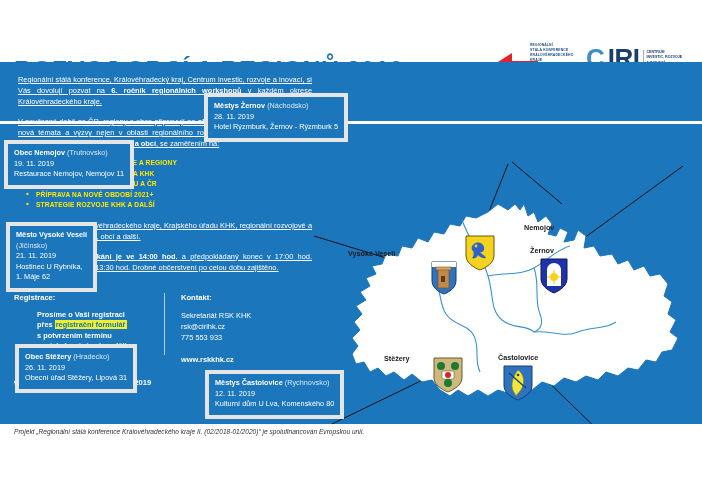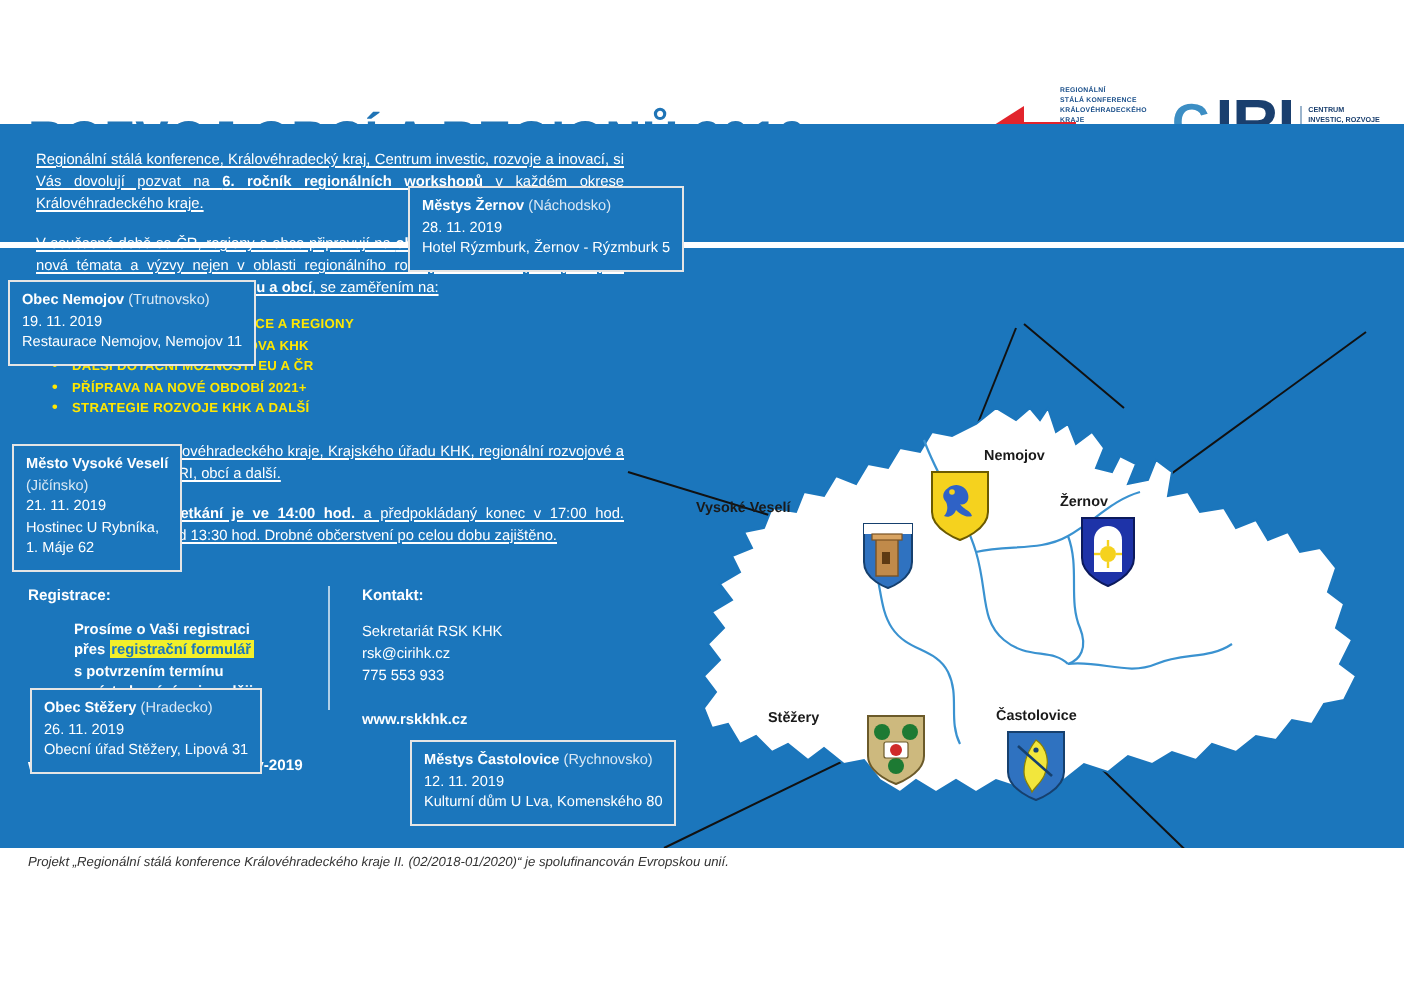--- a/index.html
+++ b/index.html
@@ -25,21 +25,21 @@
     position:absolute;left:0;top:14px;width:0;height:0;
   }
   .rsk-arrow .shaft{position:absolute;left:18px;top:8px;width:30px;height:13px;background:#e2242c;}
   .rsk-arrow .head{position:absolute;left:0px;top:0px;width:0;height:0;
       border-top:14px solid transparent;border-bottom:14px solid transparent;border-right:22px solid #e2242c;}
   .rsk-text{position:absolute;left:40px;top:4px;font-size:3.4px;line-height:1.5;color:#1a4f8a;font-weight:bold;letter-spacing:.15px;}
   .rsk-text span{display:block;}
   .ciri-logo{position:relative;width:112px;height:48px;padding-top:6px;}
   .ciri-main{display:flex;align-items:center;gap:3px;}
   .ciri-c{font-size:26px;font-weight:bold;color:#3c8ec4;line-height:1;}
-  .ciri-iri{font-size:32px;font-weight:bold;color:#1a3f6e;line-height:1;letter-spacing:-.5px;}
+  .ciri-iri{font-size:26px;font-weight:bold;color:#1a3f6e;line-height:1;letter-spacing:-.5px;}
   .ciri-sub{border-left:1px solid #9bb4cc;padding-left:3px;font-size:3.6px;line-height:1.55;color:#1a3f6e;font-weight:bold;}
   .ciri-sub span{display:block;}
   .ciri-foot{margin-top:3px;font-size:4.1px;line-height:1.5;color:#1a3f6e;font-weight:bold;}
   .ciri-foot span{display:block;}
 
   
   .blue{position:absolute;left:0;top:62px;width:702px;height:362px;background:#1b76bc;}
   .blue-sep{position:absolute;left:0;top:59px;width:702px;height:3px;background:#ffffff;}
 
   .left-col{position:absolute;left:14px;top:12px;width:298px;color:#ffffff;}
@@ -62,21 +62,21 @@
   .reg-line .hl{background:#f2ef2a;color:#1b76bc;font-weight:bold;padding:0 1px;}
   .kontakt-line{font-size:7.4px;line-height:11px;color:#fff;}
   .kontakt-line.bold{font-weight:bold;}
   .web-line{font-size:7.6px;font-weight:bold;color:#fff;margin-top:13px;}
 
   
   .map-area{position:absolute;left:312px;top:62px;width:390px;height:362px;}
   svg.mapsvg{position:absolute;left:0;top:0;}
 
   .infobox{
-    position:absolute;border:1px solid #e5e5e5;background:#1b76bc;
+    position:absolute;border:4px solid #e5e5e5;background:#1b76bc;
     padding:4px 6px 5px 6px;color:#ffffff;font-size:7.3px;line-height:10.5px;
     white-space:nowrap;
   }
   .infobox .nm{font-weight:bold;}
   .infobox .reg{color:#dbe9f5;}
   .ib{position:absolute;}
 
   .maplabel{position:absolute;color:#1a1a1a;font-size:7.2px;font-weight:bold;white-space:nowrap;}
   .crest{position:absolute;}
 
@@ -241,21 +241,21 @@
         <circle cx="16" cy="19" r="3" fill="#cf2a2a"></circle>
       </svg>
 
       <svg class="crest" style="left:190px;top:240px;" width="32" height="38">
         <path d="M2,2 H30 V22 C30,31 16,36 16,36 C16,36 2,31 2,22 Z" fill="#2f72c0" stroke="#16406e" stroke-width="1"></path>
         <path d="M16,6 c6,4 7,12 4,18 c-2,4 -5,6 -6,8 c-1,-3 -4,-5 -4,-10 c0,-7 3,-12 6,-16 z" fill="#f2e63c" stroke="#8a7f00" stroke-width=".6"></path>
         <circle cx="16" cy="11" r="1.3" fill="#16406e"></circle>
         <line x1="7" y1="9" x2="24" y2="24" stroke="#16406e" stroke-width="1.3"></line>
       </svg>
 
-      <div class="maplabel" style="left:132px;top:99px;padding-left:48px;">Nemojov</div>
+      <div class="maplabel" style="left:164px;top:99px;padding-left:48px;">Nemojov</div>
       <div class="maplabel" style="left:218px;top:122px;">Žernov</div>
       <div class="maplabel" style="left:36px;top:125px;">Vysoké Veselí</div>
       <div class="maplabel" style="left:72px;top:230px;text-align:center;">Stěžery</div>
       <div class="maplabel" style="left:186px;top:229px;">Častolovice</div>
     </div>
 
     <div class="infobox ib" style="left:204px;top:31px;">
       <div><span class="nm">Městys Žernov</span><span class="reg"> (Náchodsko)</span></div>
       <div>28. 11. 2019</div>
       <div>Hotel Rýzmburk, Žernov - Rýzmburk 5</div>

